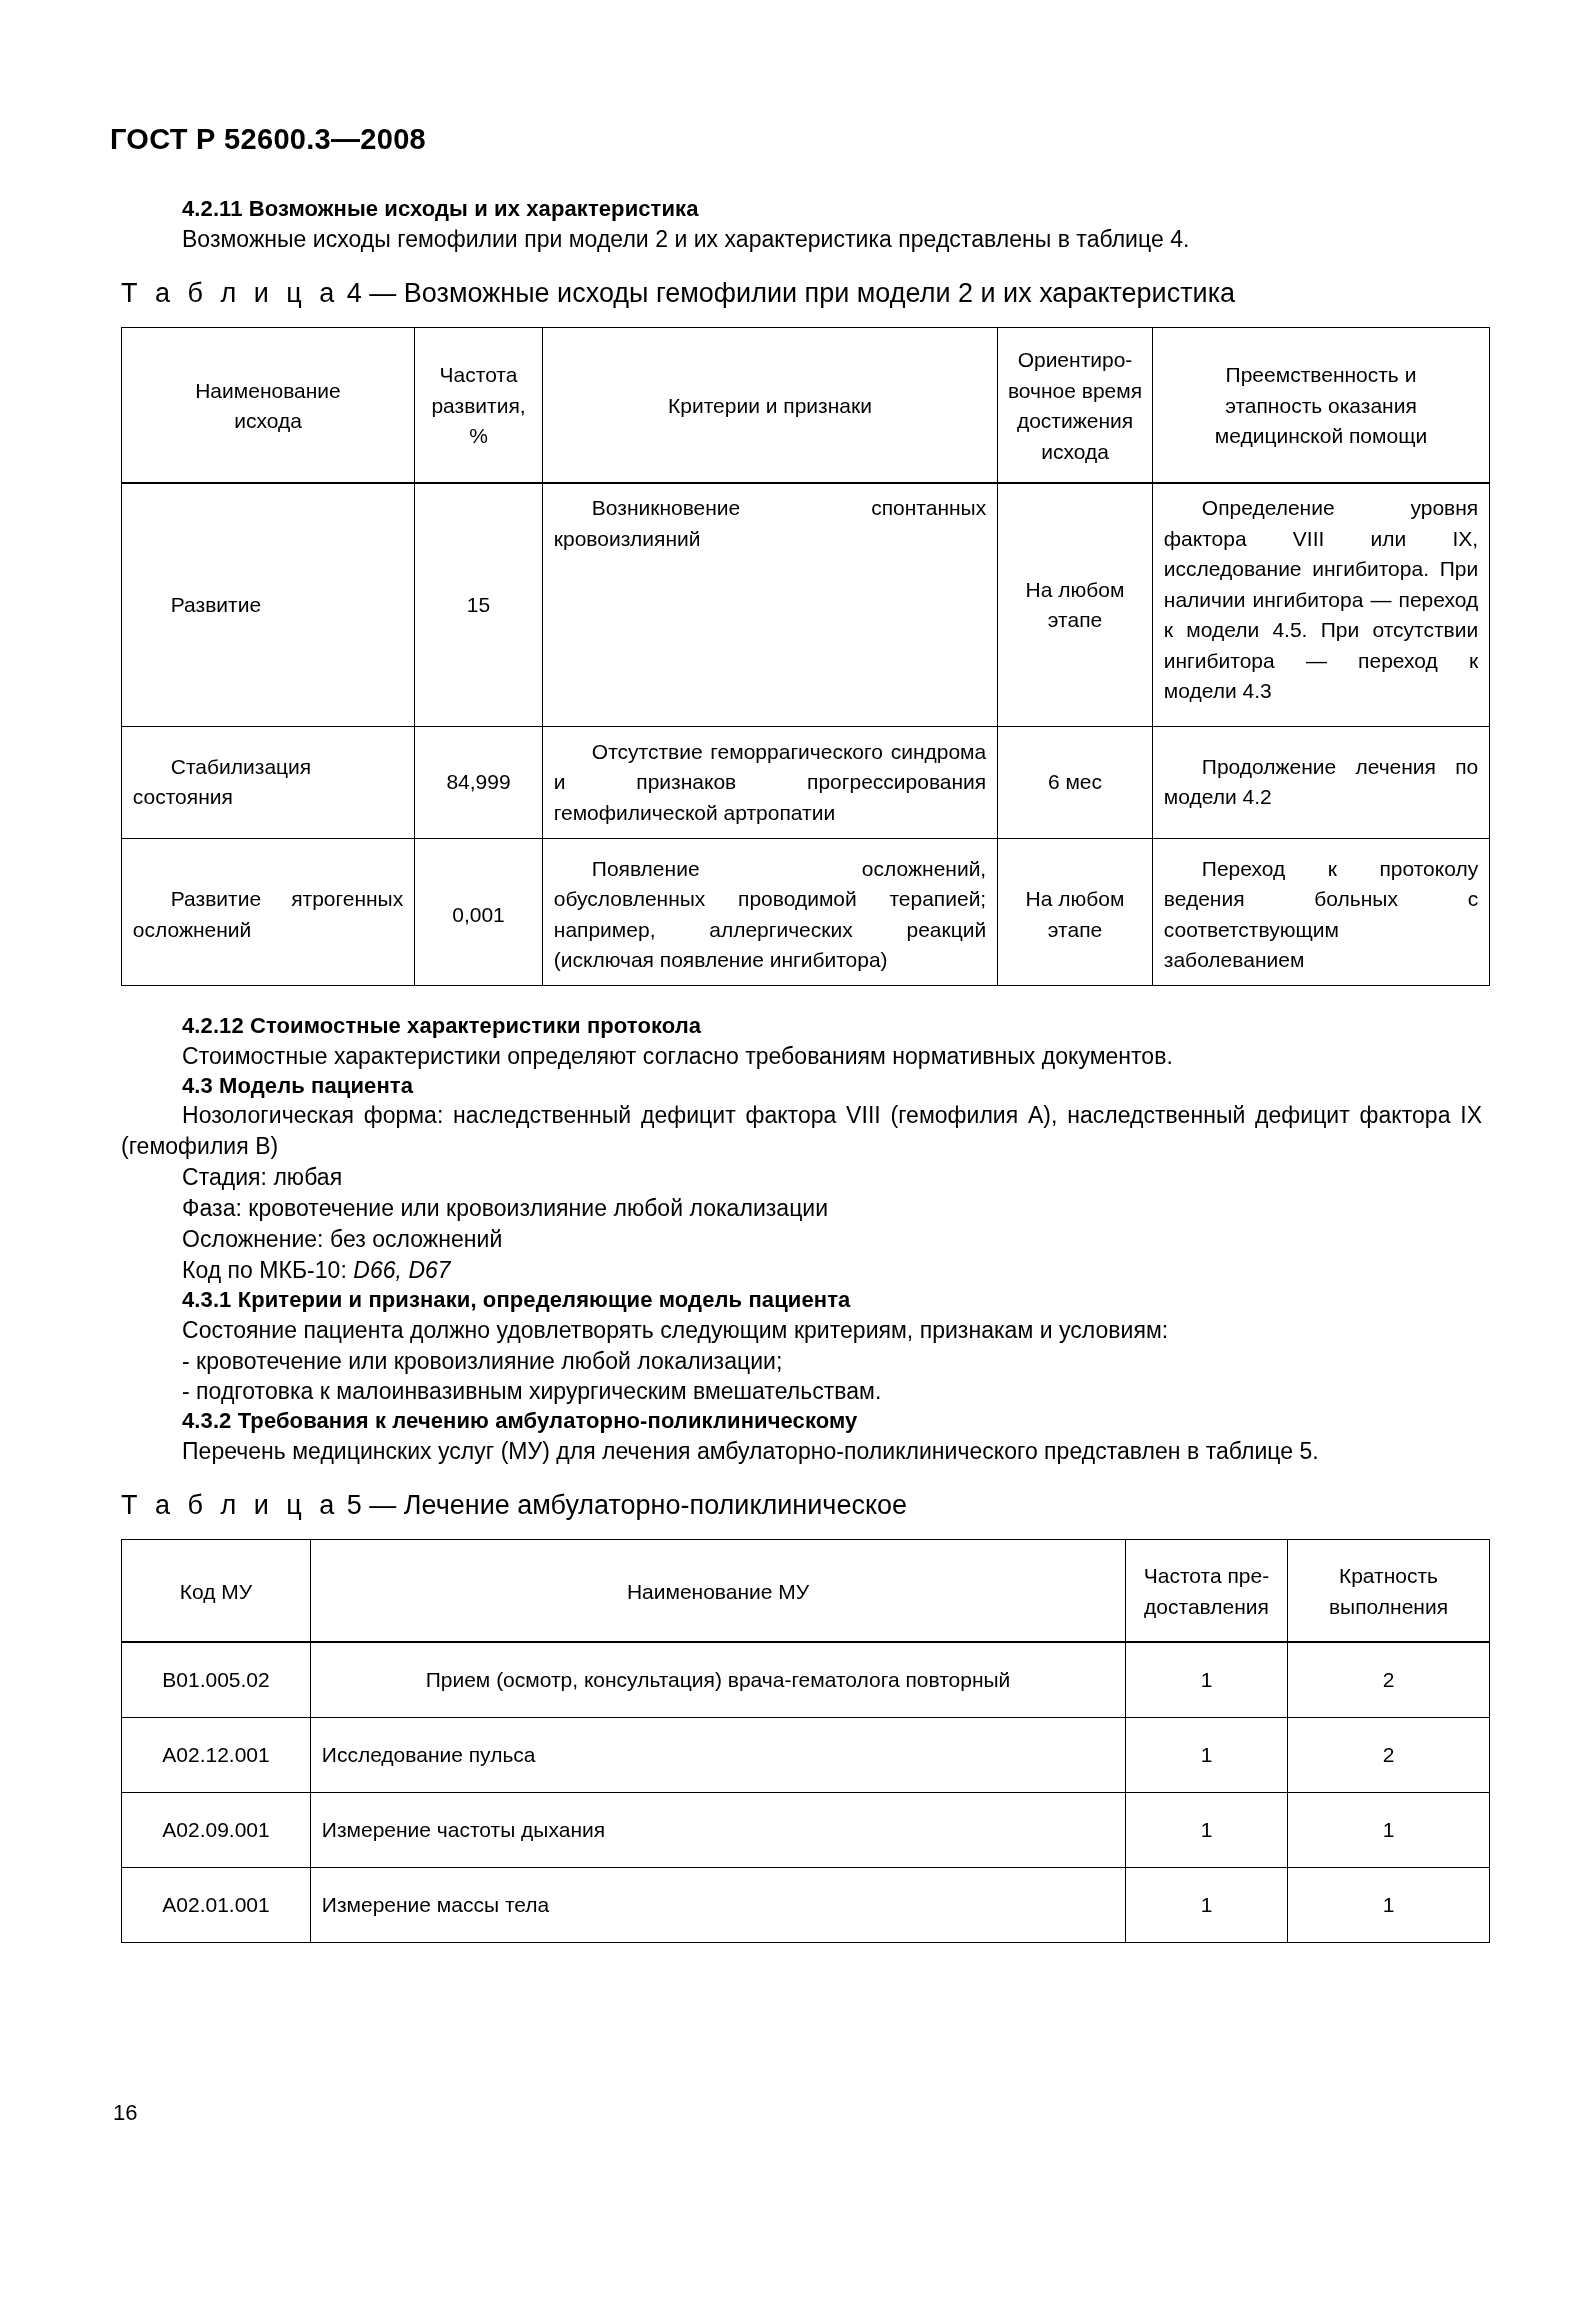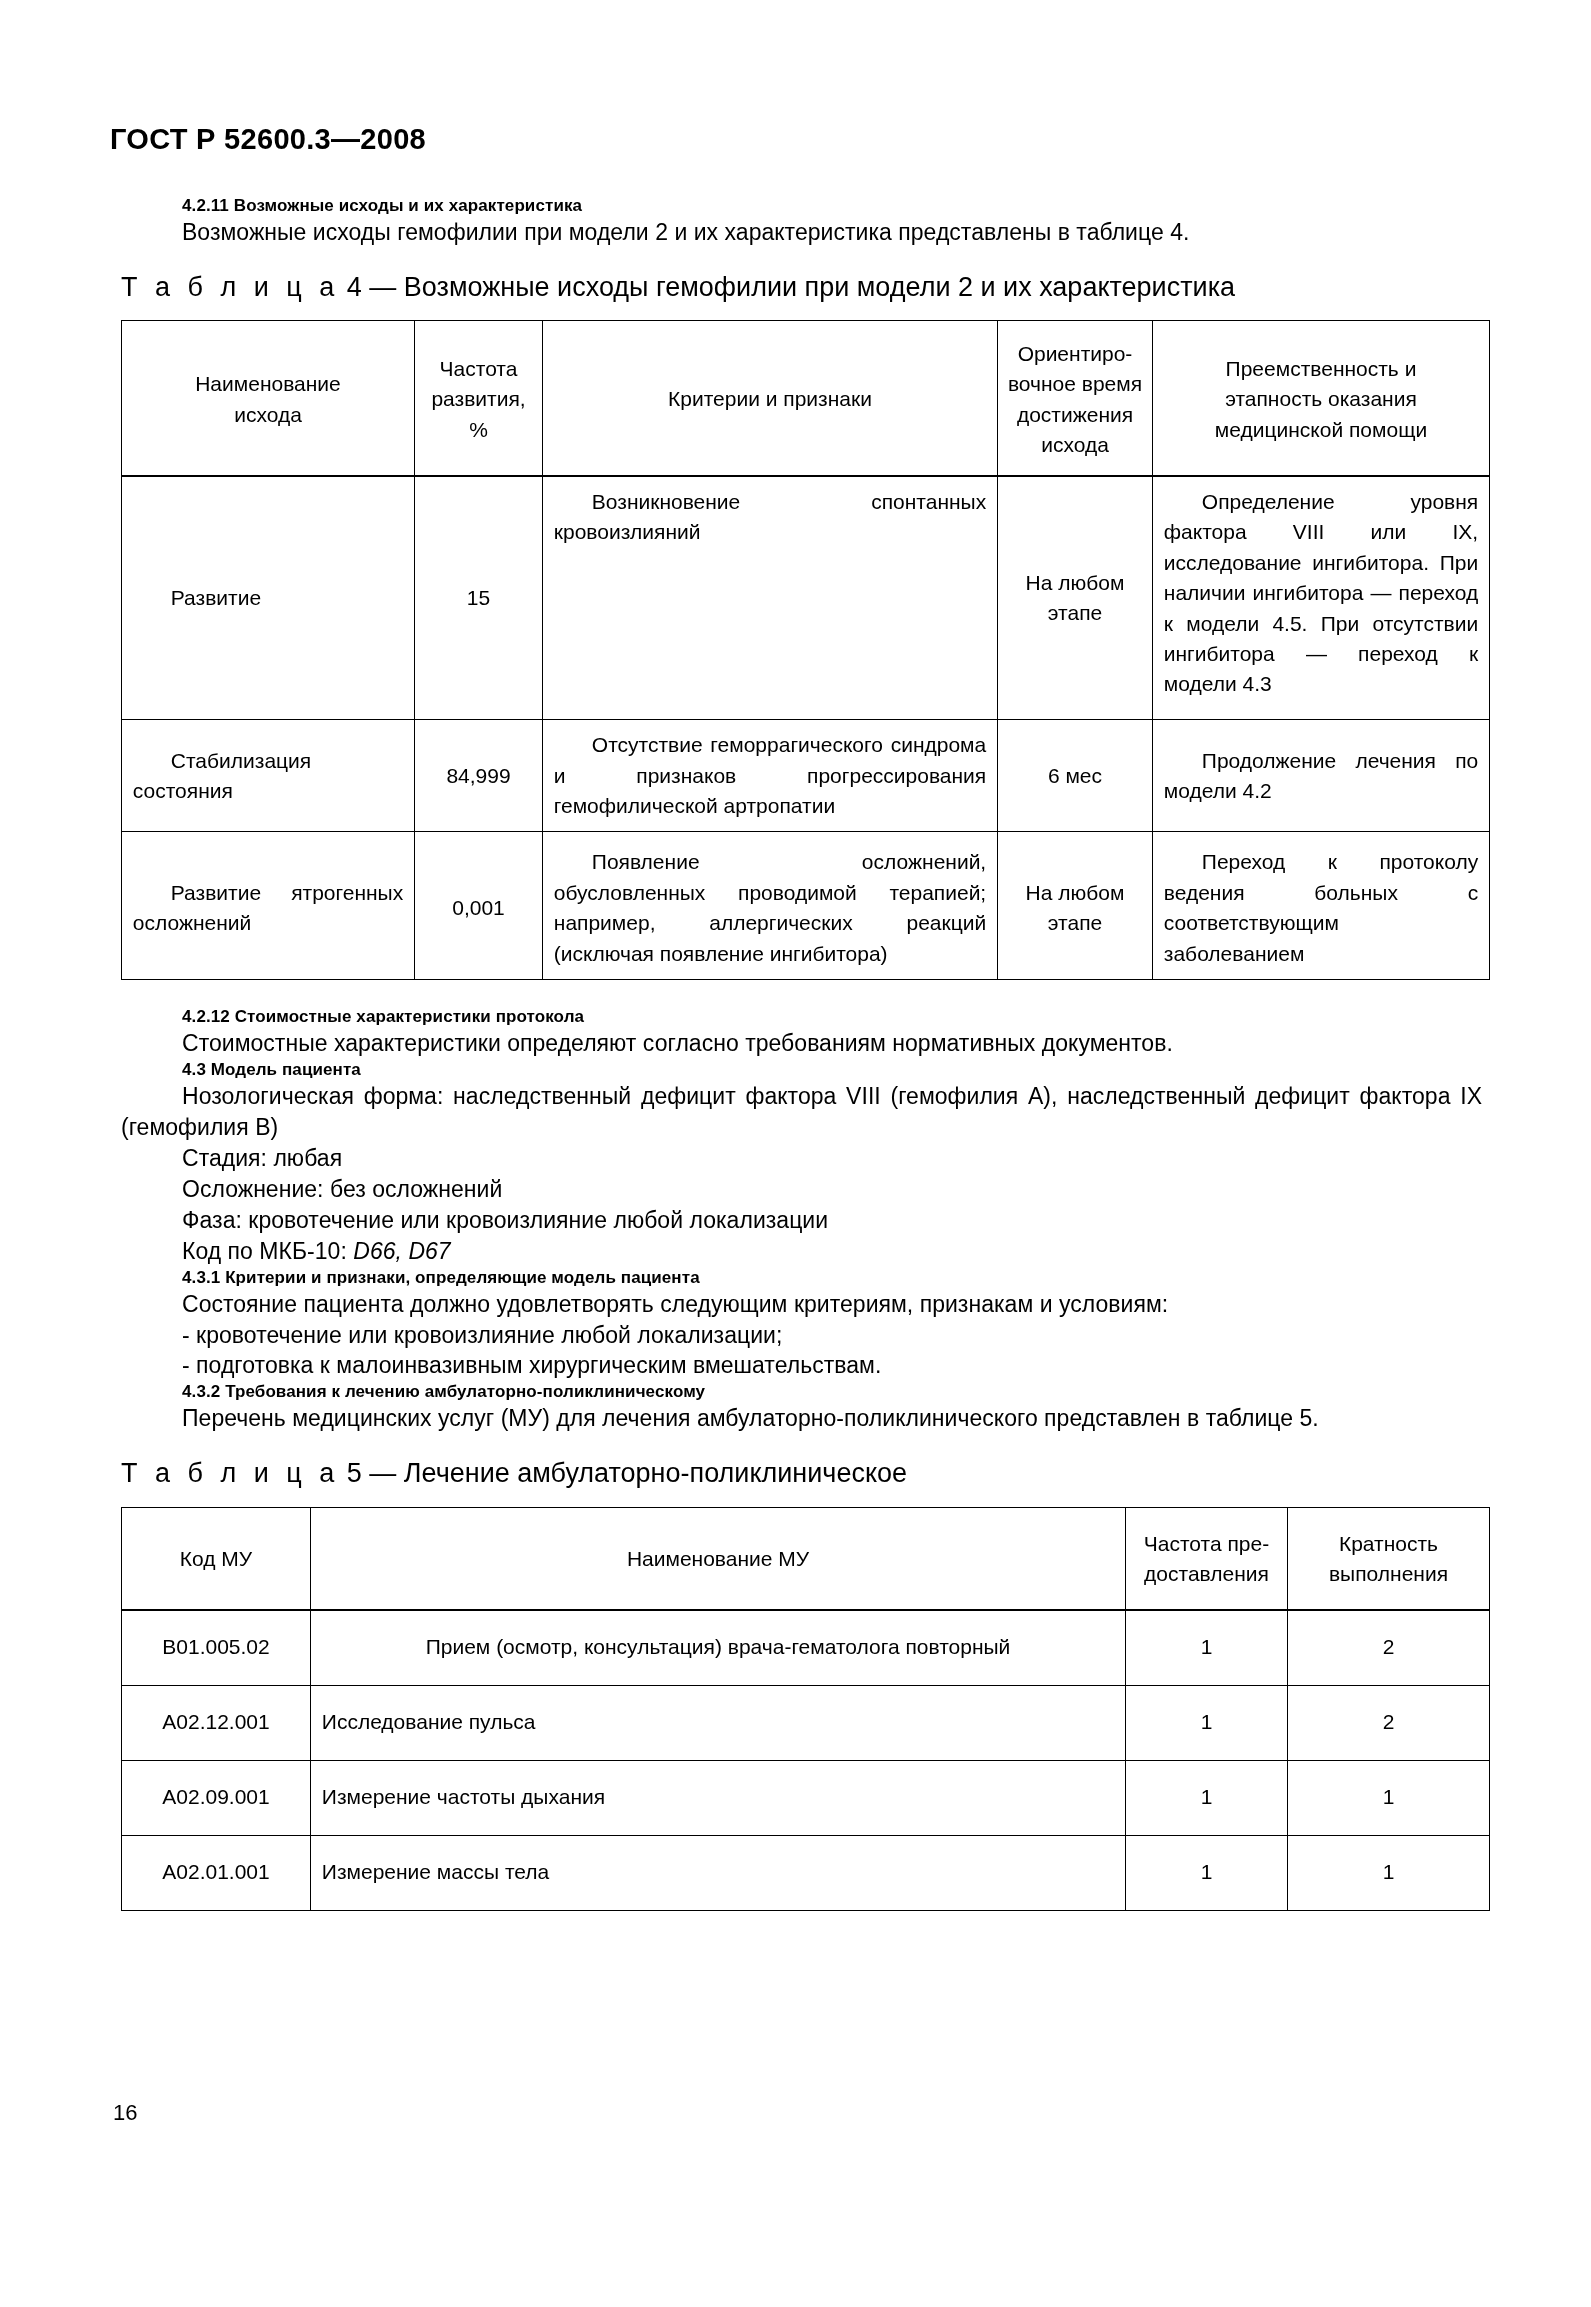--- a/index.html
+++ b/index.html
@@ -34,21 +34,21 @@
 
   
   .content {
     position: absolute;
     left: 121px;
     top: 195px;
     width: 1361px;
   }
 
   h3.section-head {
-    font-size: 17px;
+    font-size: 22px;
     font-weight: bold;
     margin: 0;
     padding: 0 0 0 61px;
     line-height: 1.30;
     letter-spacing: 0.1px;
   }
 
   p.para {
     font-size: 23px;
     margin: 0;
@@ -275,22 +275,22 @@
     <div class="gap-m"></div>
     <div class="gap-m"></div>
     <div class="gap-s"></div>
 
     <h3 class="section-head">4.2.12 Стоимостные характеристики протокола</h3>
     <p class="para">Стоимостные характеристики определяют согласно требованиям нормативных документов.</p>
 
     <h3 class="section-head">4.3 Модель пациента</h3>
     <p class="para">Нозологическая форма: наследственный дефицит фактора VIII (гемофилия А), наследственный дефицит фактора IX (гемофилия В)</p>
     <p class="para">Стадия: любая</p>
+    <p class="para">Фаза: кровотечение или кровоизлияние любой локализации</p>
     <p class="para">Осложнение: без осложнений</p>
-    <p class="para">Фаза: кровотечение или кровоизлияние любой локализации</p>
     <p class="para">
       <span>Код по МКБ-10: </span><em class="it">D66, D67</em>
     </p>
 
     <h3 class="section-head">4.3.1 Критерии и признаки, определяющие модель пациента</h3>
     <p class="para">Состояние пациента должно удовлетворять следующим критериям, признакам и условиям:</p>
     <p class="para bullet">- кровотечение или кровоизлияние любой локализации;</p>
     <p class="para bullet">- подготовка к малоинвазивным  хирургическим вмешательствам.</p>
 
     <h3 class="section-head">4.3.2 Требования к лечению амбулаторно-поликлиническому</h3>

